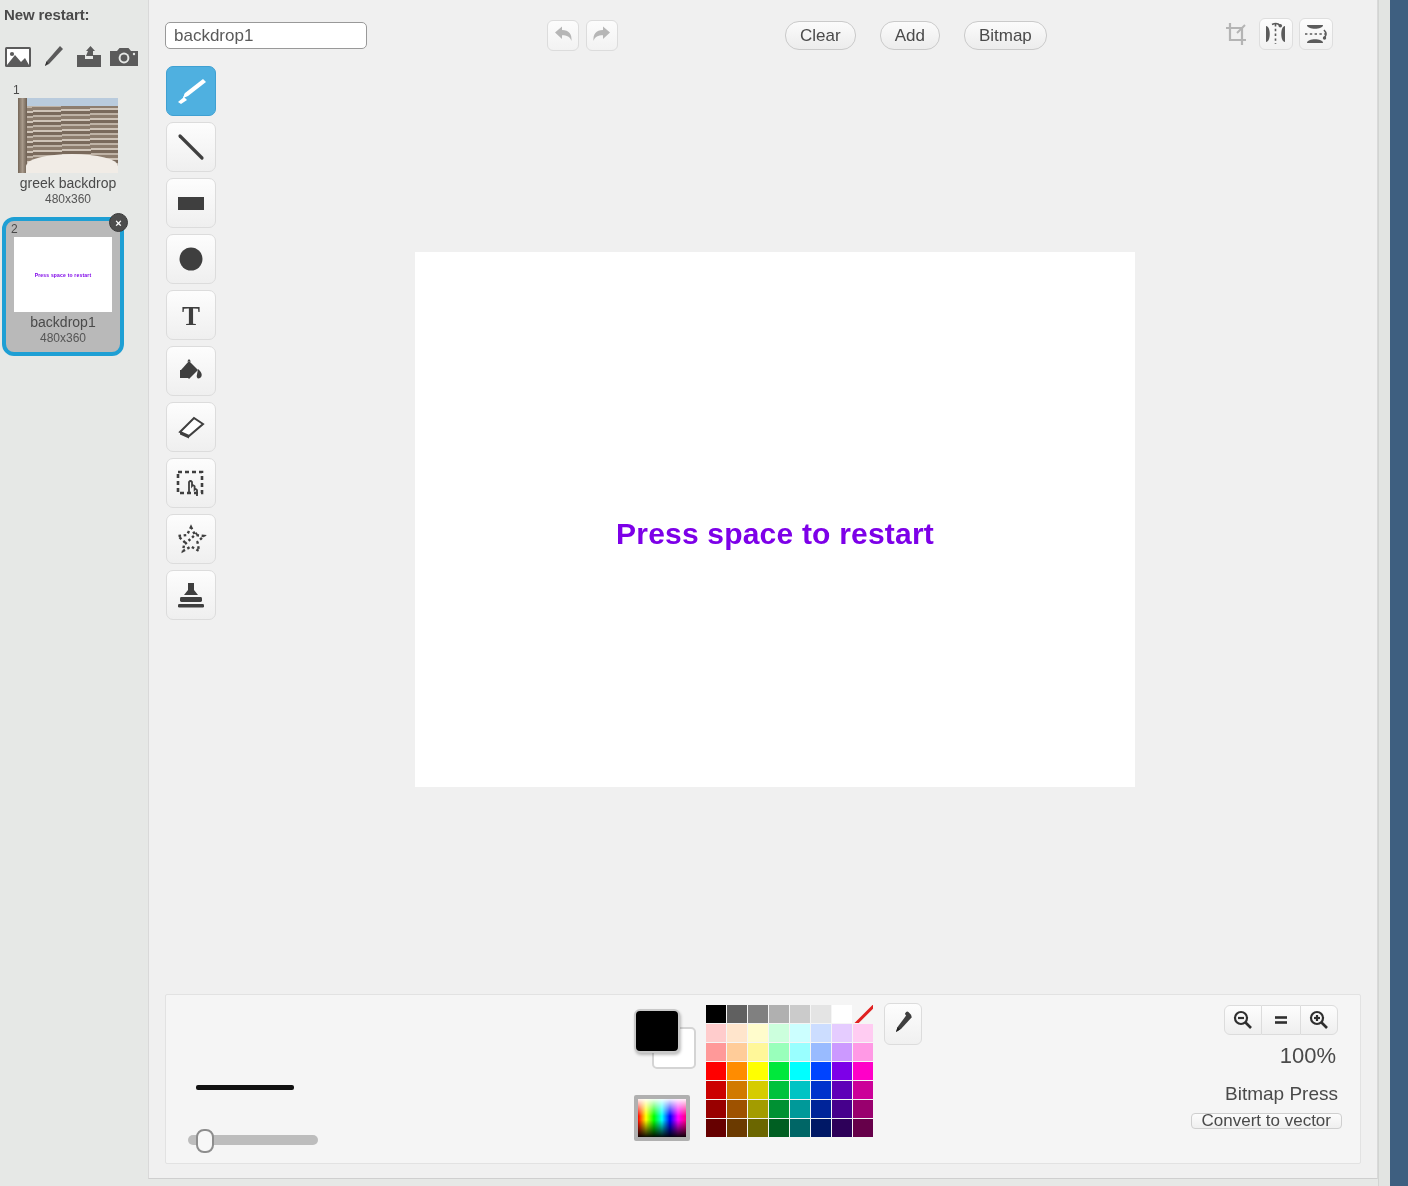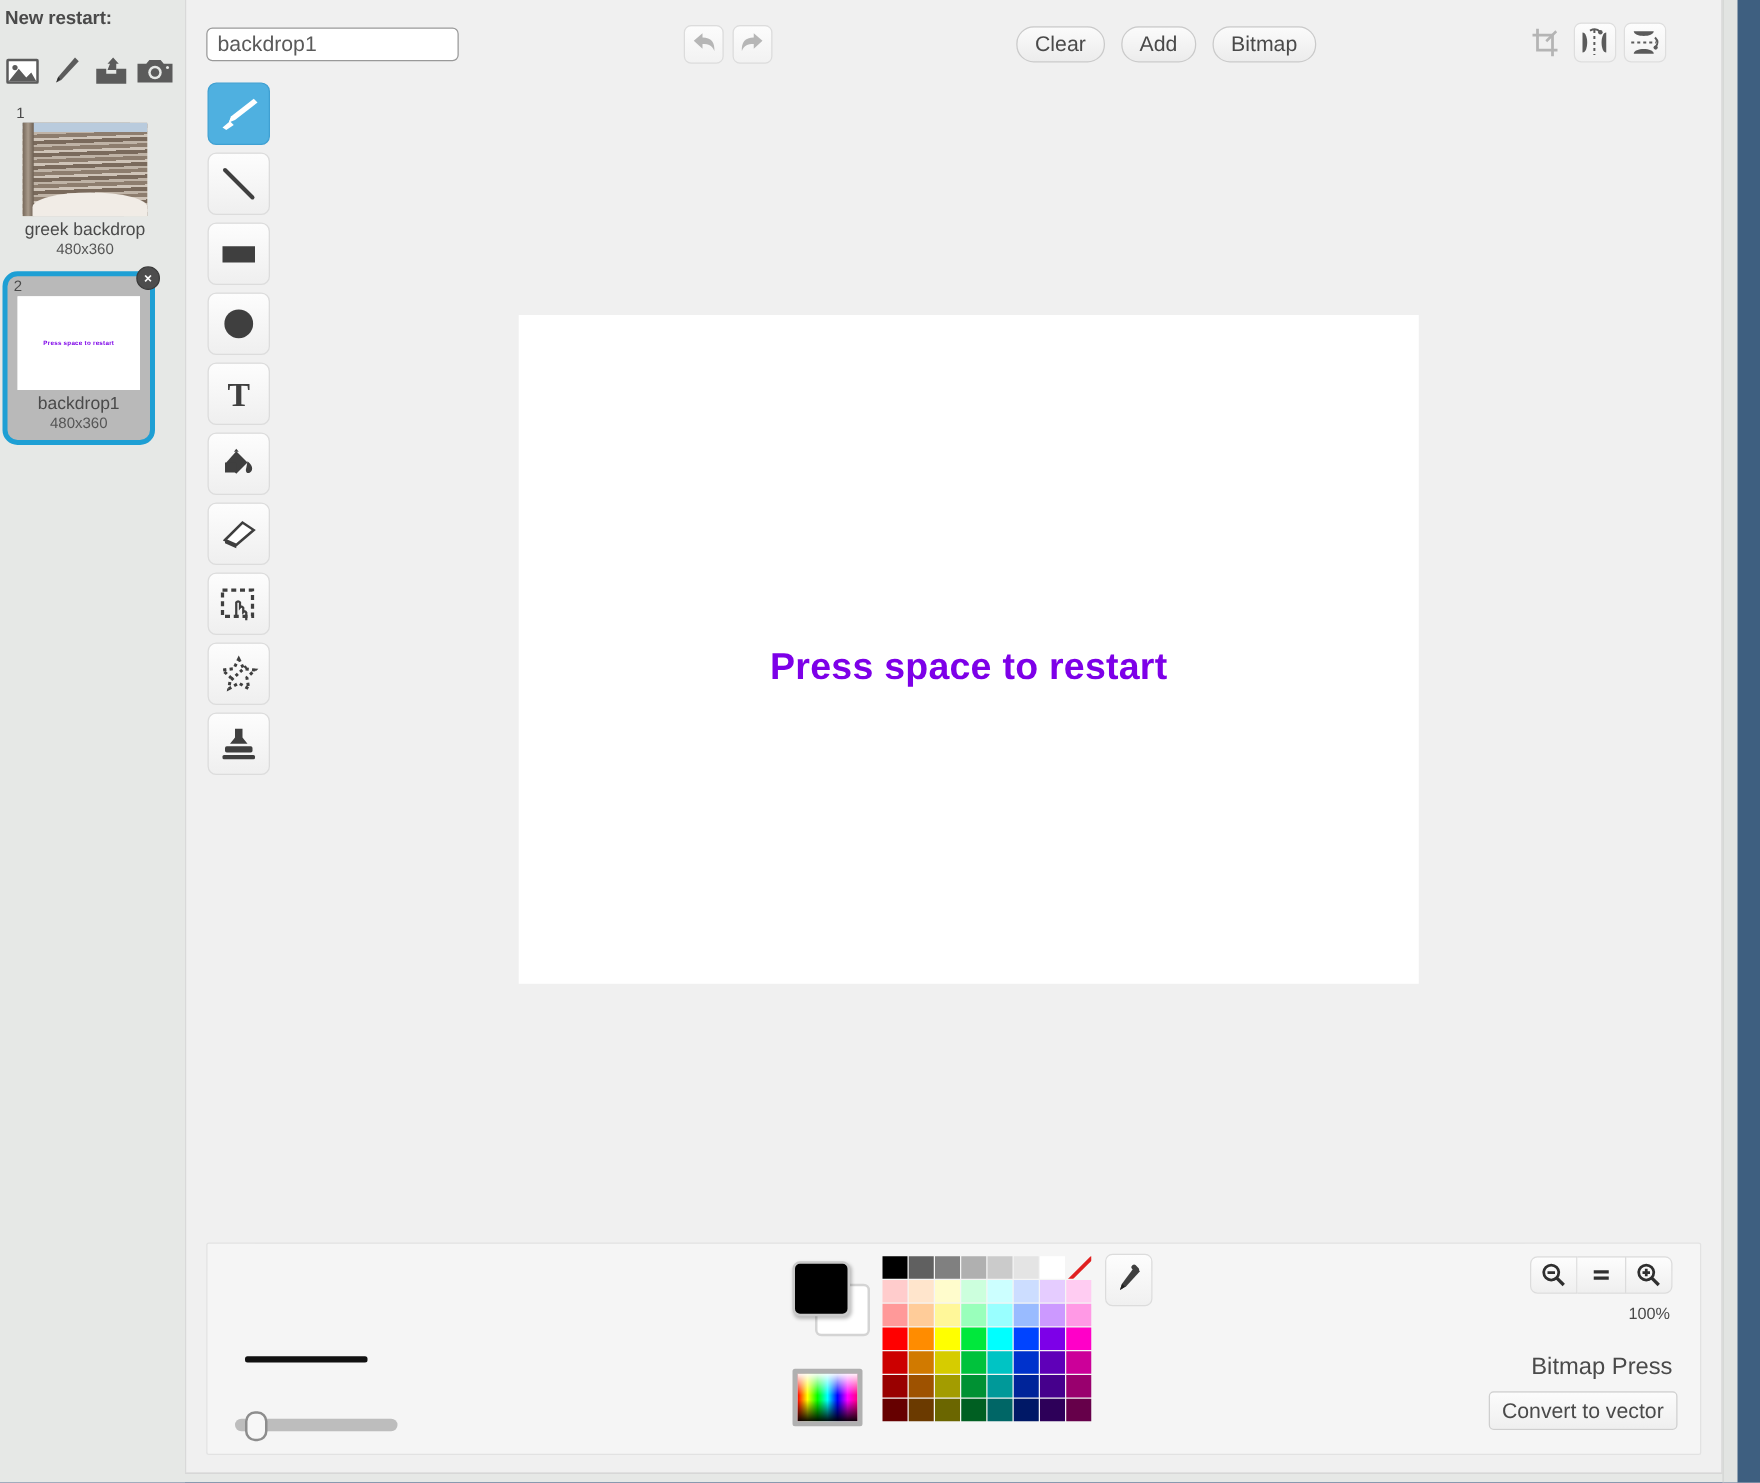--- a/index.html
+++ b/index.html
@@ -149,21 +149,21 @@
   .undo-redo { position: absolute; left: 398px; top: 20px; display: flex; gap: 7px; }
   .ur-btn {
     width: 32px; height: 31px; border-radius: 6px;
     background: linear-gradient(to bottom,#fcfcfc,#f2f2f2);
     border: 1px solid #dcdcdc;
     display:flex; align-items:center; justify-content:center;
     cursor:pointer;
   }
 
   
-  .cai { position: absolute; left: 664px; top: 21px; display: flex; gap: 13px; justify-content: flex-end; }
+  .cai { position: absolute; left: 636px; top: 21px; display: flex; gap: 24px; justify-content: flex-end; }
   .cai-btn {
     height: 29px; padding: 0 14px; border-radius: 14px;
     background: linear-gradient(to bottom,#fbfbfb,#ececec);
     border: 1px solid #cacaca;
     font-size: 17px; color: #4a4a4a;
     display:flex; align-items:center; justify-content:center;
     cursor:pointer; font-family:"Liberation Sans",sans-serif;
   }
 
   
@@ -283,29 +283,29 @@
     background:linear-gradient(to bottom,#fdfdfd,#efefef);
     border:1px solid #dcdcdc;
     display:flex; align-items:center; justify-content:center;
     cursor:pointer;
   }
   .zoom-btn:first-child { border-radius:6px 0 0 6px; }
   .zoom-btn:last-child { border-radius:0 6px 6px 0; }
   .zoom-btn:nth-child(2) { border-left:none; border-right:none; }
   .zoom-pct {
     position:absolute; right: 24px; top: 48px;
-    font-size:13px; color:#4a4a4a;
+    font-size:22px; color:#4a4a4a;
   }
   .mode-label {
     position:absolute; right: 22px; top: 88px;
     font-size:19px; color:#4a4a4a;
   }
   .convert-btn {
     position:absolute; right: 18px; top: 118px;
-    height:31px; padding:0 10px; border-radius:4px;
+    height:16px; padding:0 10px; border-radius:4px;
     background:linear-gradient(to bottom,#fcfcfc,#efefef);
     border:1px solid #cfcfcf;
     font-size:17px; color:#4a4a4a;
     display:flex; align-items:center; justify-content:center;
     cursor:pointer; font-family:"Liberation Sans",sans-serif;
   }
 </style>
 </head>
 <body>
 

